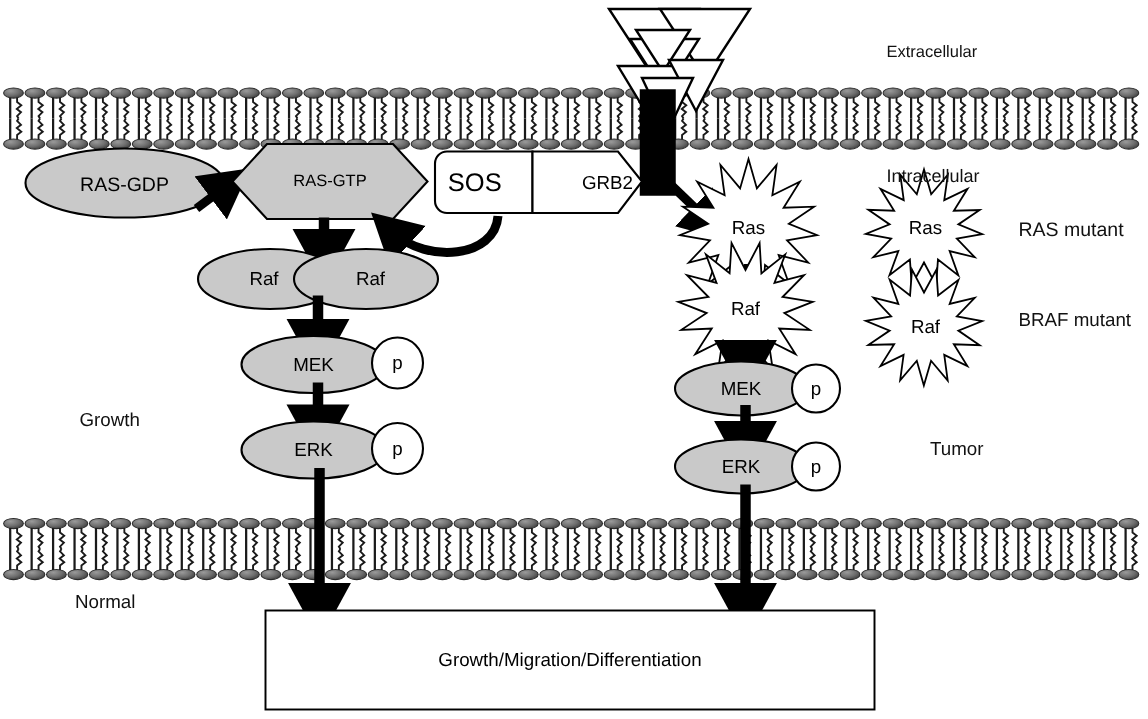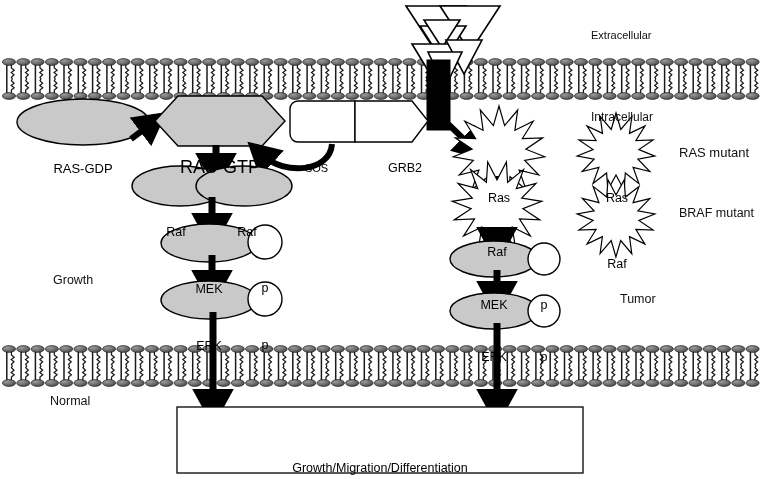--- a/index.html
+++ b/index.html
@@ -6,21 +6,21 @@
   body{
     width:765px;height:479px;position:relative;overflow:hidden;
     font-family:"Liberation Sans","DejaVu Sans",sans-serif;
     color:#000;
   }
   #canvas{position:absolute;left:0;top:0;width:765px;height:479px;}
   .txt{position:absolute;white-space:nowrap;font-size:12px;color:#111;}
   .node-label{
     position:absolute;white-space:nowrap;
     display:flex;align-items:center;justify-content:center;
-    font-size:12px;color:#000;pointer-events:none;margin-top:46px;
+    font-size:12px;color:#000;pointer-events:none;
   }
   svg{display:block;}
 </style>
 </head>
 <body>
 
 <div id="canvas">
 <svg width="765" height="479" viewBox="0 0 765 479">
   <defs>
 
@@ -347,22 +347,22 @@
 </div>
 
 <div class="txt" style="left:591px;top:29px;font-size:11px;">Extracellular</div>
 <div class="txt" style="left:591px;top:110px;font-size:12px;">Intracellular</div>
 <div class="txt" style="left:50px;top:394px;font-size:12.5px;">Normal</div>
 
 <div class="txt" style="left:53px;top:273px;font-size:12.5px;">Growth</div>
 <div class="txt" style="left:607px;top:292px;font-size:12.5px;margin-left:13px;">Tumor</div>
 
 <div class="node-label" style="left:17px;top:110px;width:132px;height:24px;font-size:13px;">RAS-GDP</div>
-<div class="node-label" style="left:155px;top:109px;width:130px;height:24px;font-size:18px;">RAS-GTP</div>
-<div class="node-label" style="left:290px;top:110px;width:53px;height:23px;font-size:11px;">SOS</div>
+<div class="node-label" style="left:155px;top:109px;width:130px;height:24px;font-size:11px;">RAS-GTP</div>
+<div class="node-label" style="left:290px;top:110px;width:53px;height:23px;font-size:17px;">SOS</div>
 <div class="node-label" style="left:374px;top:110px;width:62px;height:23px;font-size:12.5px;">GRB2</div>
 
 <div class="node-label" style="left:147px;top:175px;width:58px;height:22px;font-size:12.5px;">Raf</div>
 <div class="node-label" style="left:218px;top:175px;width:58px;height:22px;font-size:12.5px;">Raf</div>
 
 <div class="node-label" style="left:176px;top:232px;width:66px;height:22px;font-size:12.5px;">MEK</div>
 <div class="node-label" style="left:251px;top:231px;width:28px;height:22px;font-size:12.5px;">p</div>
 
 <div class="node-label" style="left:176px;top:289px;width:66px;height:22px;font-size:12.5px;">ERK</div>
 <div class="node-label" style="left:251px;top:288px;width:28px;height:22px;font-size:12.5px;">p</div>
@@ -375,13 +375,13 @@
 
 <div class="node-label" style="left:463px;top:301px;width:62px;height:20px;font-size:12.5px;">ERK</div>
 <div class="node-label" style="left:531px;top:301px;width:26px;height:20px;font-size:12.5px;">p</div>
 
 <div class="node-label" style="left:590px;top:142px;width:54px;height:20px;font-size:12.5px;">Ras</div>
 <div class="txt" style="left:679px;top:145px;font-size:13px;">RAS mutant</div>
 
 <div class="node-label" style="left:590px;top:208px;width:54px;height:20px;font-size:12.5px;">Raf</div>
 <div class="txt" style="left:679px;top:195px;font-size:12.5px;margin-top:11px;">BRAF mutant</div>
 
-<div class="node-label" style="left:177px;top:389px;width:406px;height:66px;font-size:12.5px;">Growth/Migration/Differentiation</div>
+<div class="node-label" style="left:177px;top:407px;width:406px;height:66px;font-size:12.5px;">Growth/Migration/Differentiation</div>
 
 </body></html>

